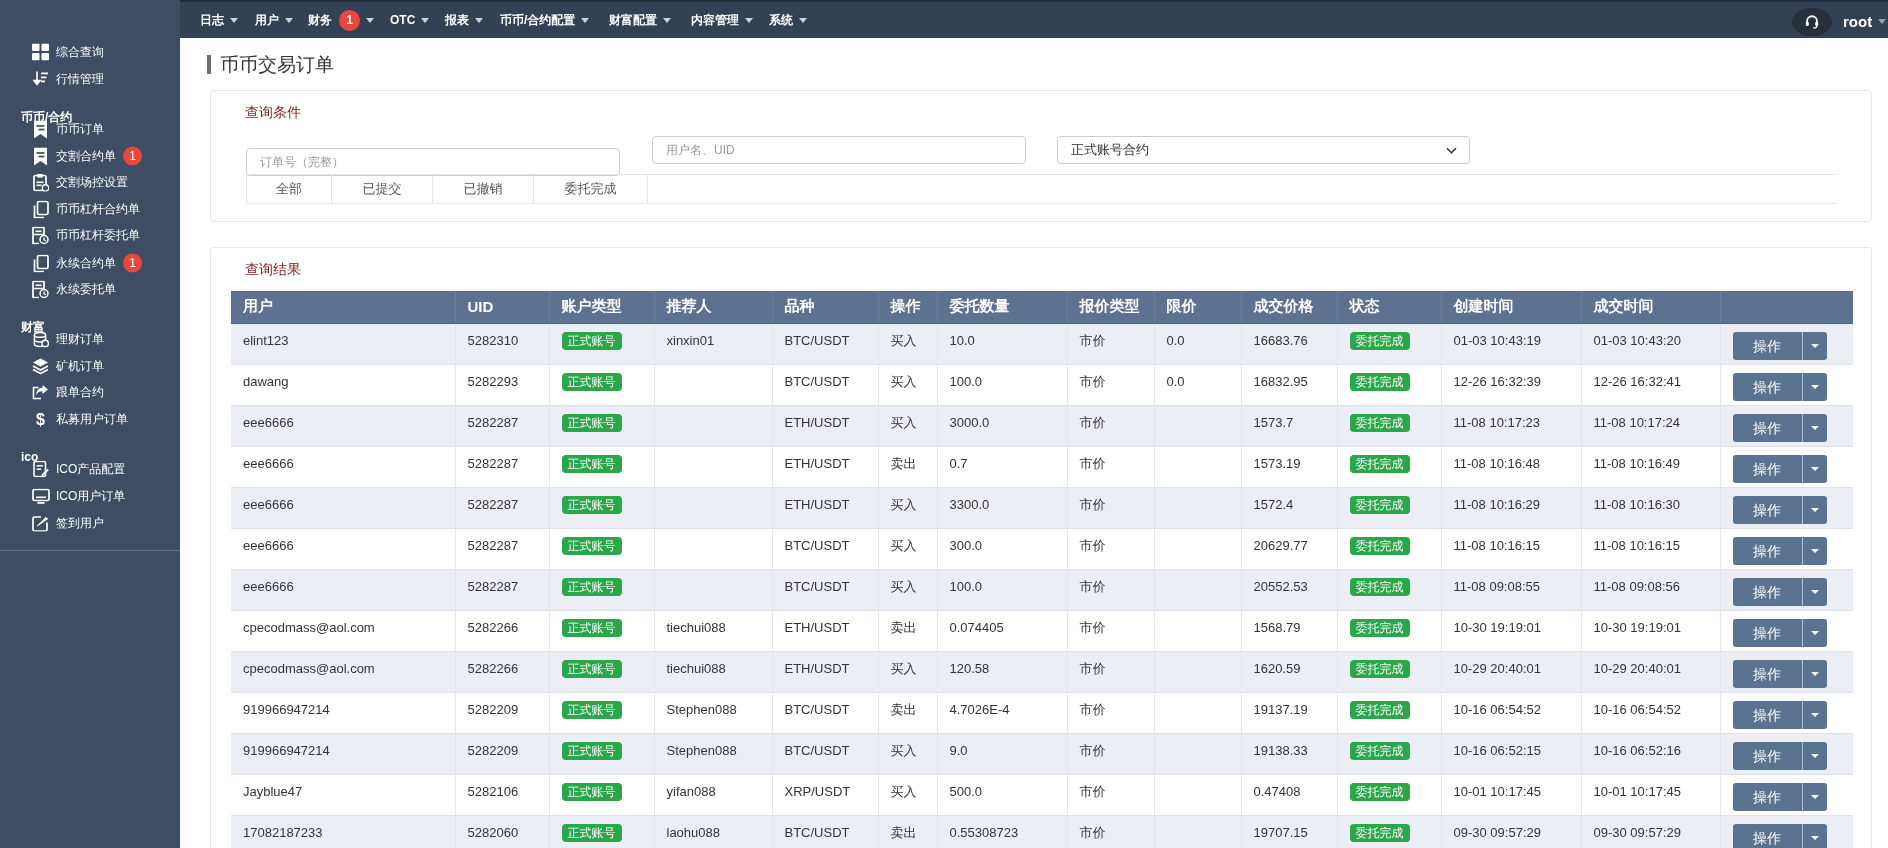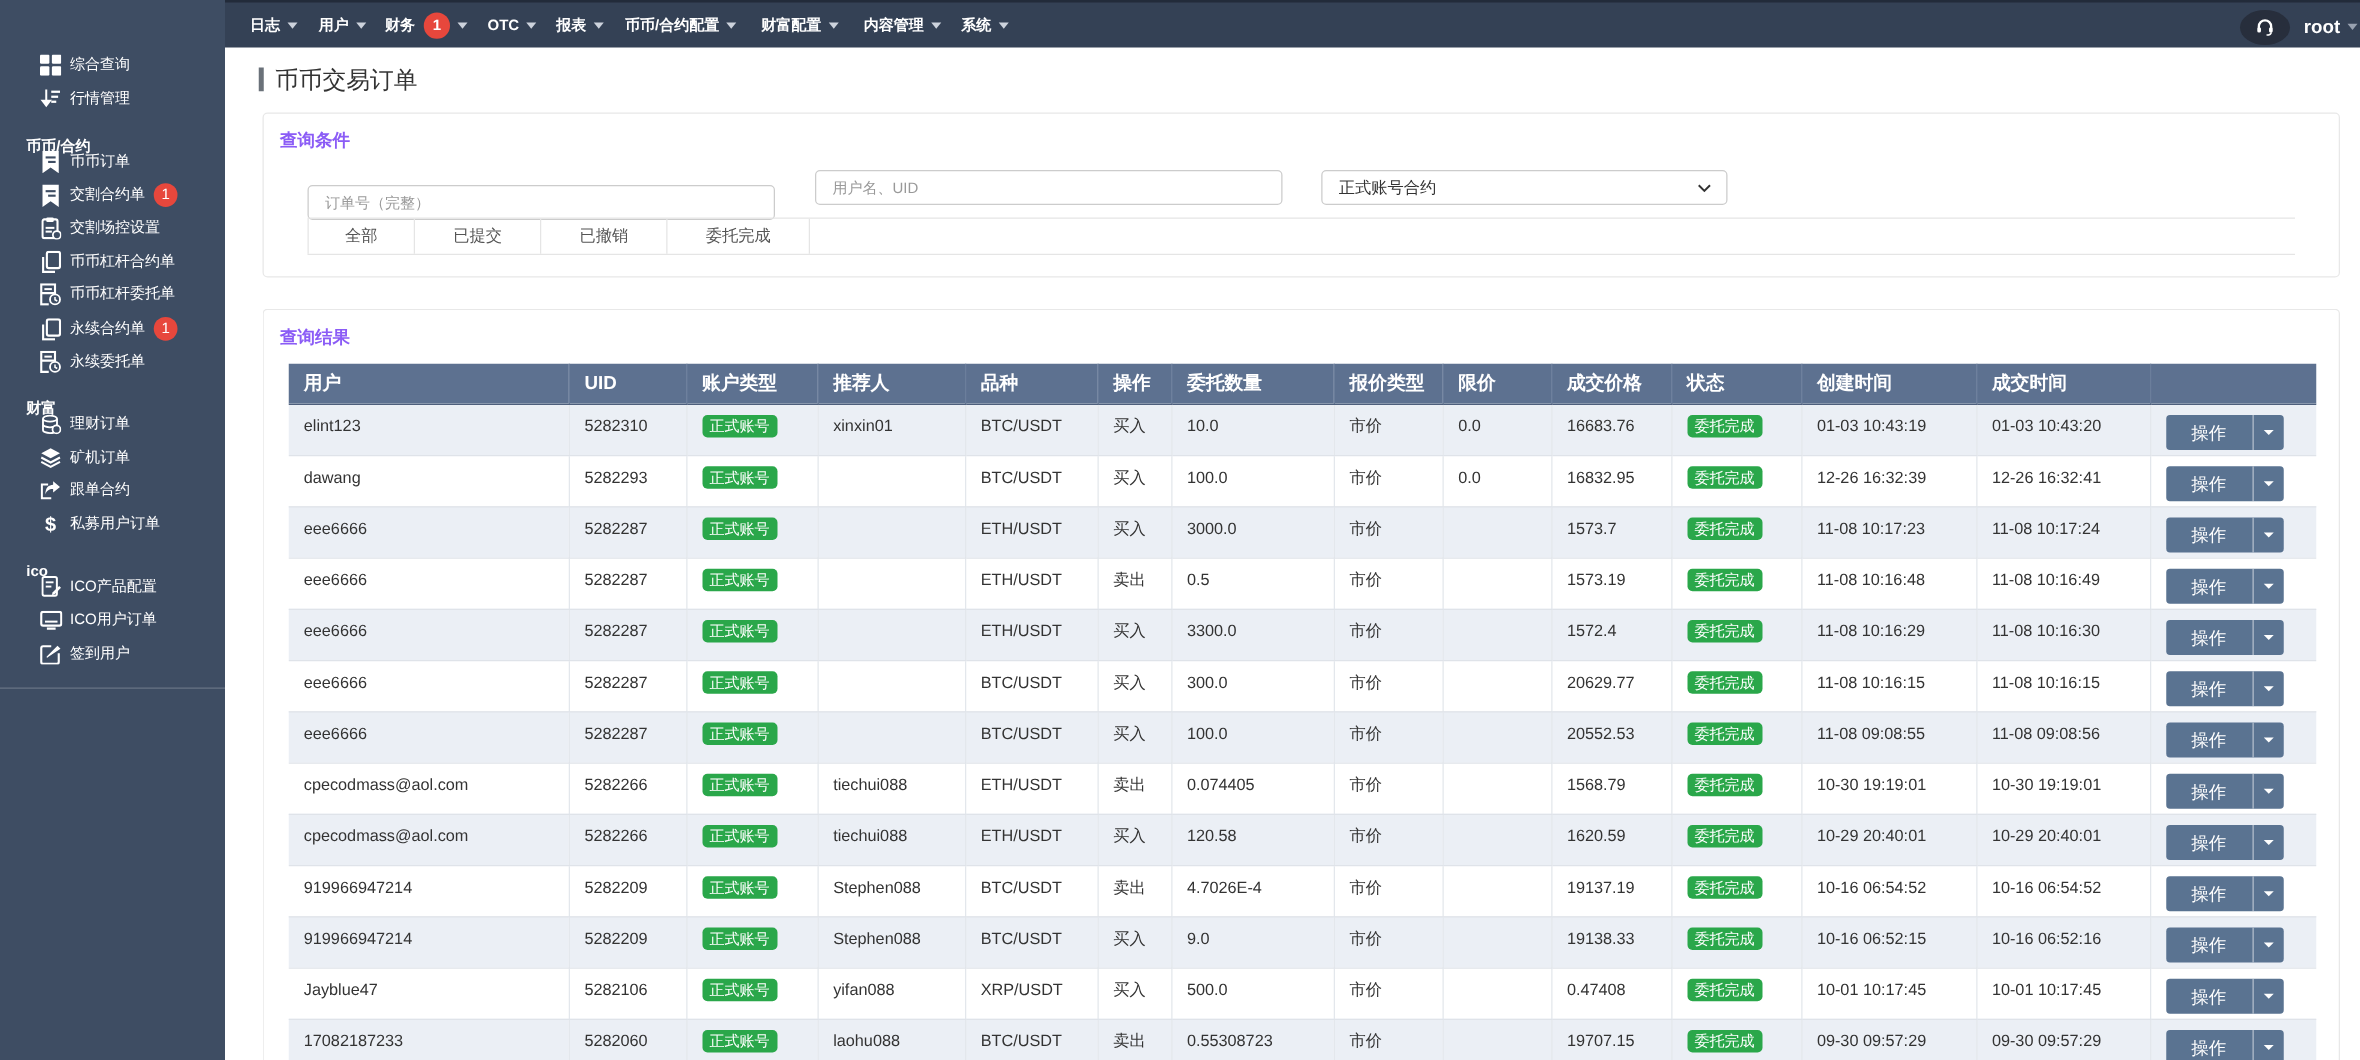--- a/index.html
+++ b/index.html
@@ -21,26 +21,26 @@
 .nbadge{display:inline-block;width:21px;height:21px;background:#e7473c;border-radius:50%;color:#fff;font-size:12px;font-weight:bold;text-align:center;line-height:21px;margin-left:7px;}
 #usercircle{position:absolute;left:1612px;top:6px;width:40px;height:28px;border-radius:50%;background:#272e3c;display:flex;align-items:center;justify-content:center;}
 #username{position:absolute;left:1663px;top:0;height:38px;display:flex;align-items:center;color:#fff;font-size:15px;font-weight:bold;}
 
 #main{position:absolute;left:180px;top:38px;width:1708px;height:810px;background:#fff;}
 #ptitle{position:absolute;left:27px;top:15px;font-size:19px;color:#333;line-height:24px;}
 #ptitle .bar{display:inline-block;width:4px;height:19px;background:#6a7179;vertical-align:-2.5px;margin-right:9px;}
 .panel{position:absolute;left:30px;width:1662px;background:#fff;border:1px solid #e8e8e8;border-radius:4px;}
 #panel1{top:52px;height:132px;}
 #panel2{top:209px;height:660px;border-bottom:none;}
-.ptit{position:absolute;left:13px;top:13px;font-size:14px;font-weight:bold;color:#8b5cf6;}
+.ptit{position:absolute;left:34px;top:13px;font-size:14px;font-weight:normal;color:#7f1d1d;}
 
 .inp{position:absolute;top:45px;height:28px;border:1px solid #ccc;border-radius:4px;font-size:12px;color:#999;display:flex;align-items:center;padding-left:13px;background:#fff;}
 #inp1{left:35px;width:374px;margin-top:12px;}
 #inp2{left:441px;width:374px;}
-#sel{left:846px;width:325px;color:#333;font-size:13px;justify-content:space-between;padding-right:12px;}
+#sel{left:846px;width:413px;color:#333;font-size:13px;justify-content:space-between;padding-right:12px;}
 #qbtn{position:absolute;left:1252px;top:45px;width:238px;height:29px;background:#5a7391;border-radius:4px;color:#fff;font-size:14px;display:flex;align-items:center;justify-content:center;}
 #tabrow{position:absolute;left:35px;top:83px;width:1590px;height:30px;border-top:1px solid #e5e5e5;border-bottom:1px solid #e5e5e5;display:flex;}
 .tab{height:100%;border-left:1px solid #e5e5e5;display:flex;align-items:center;justify-content:center;font-size:13px;color:#555;}
 .tab:last-child{border-right:1px solid #e5e5e5;}
 
 table{position:absolute;left:20px;top:43px;width:1622px;border-collapse:collapse;table-layout:fixed;font-size:13px;}
 thead th{background:#5d7190;color:#fff;font-weight:bold;font-size:15px;text-align:left;height:32px;padding:0 0 0 12px;border-bottom:1px solid #4e5f7c;border-right:1px solid #6b7e9b;}
 thead th:last-child{border-right:none;}
 tbody td{height:41px;padding:8px 0 0 12px;vertical-align:top;line-height:18px;border-bottom:1px solid #dfe3e9;border-right:1px solid #e3e7ec;color:#333;}
 tbody td:last-child{border-right:none;}
@@ -369,21 +369,21 @@
               </div>
             </td>
           </tr>
           <tr>
             <td>eee6666</td>
             <td>5282287</td>
             <td><span class="badge">正式账号</span></td>
             <td></td>
             <td>ETH/USDT</td>
             <td>卖出</td>
-            <td>0.5</td>
+            <td>0.7</td>
             <td>市价</td>
             <td></td>
             <td>1573.19</td>
             <td><span class="badge">委托完成</span></td>
             <td>11-08 10:16:48</td>
             <td>11-08 10:16:49</td>
             <td>
               <div class="opbtn">
                 <div class="m">操作</div>
                 <div class="c">

